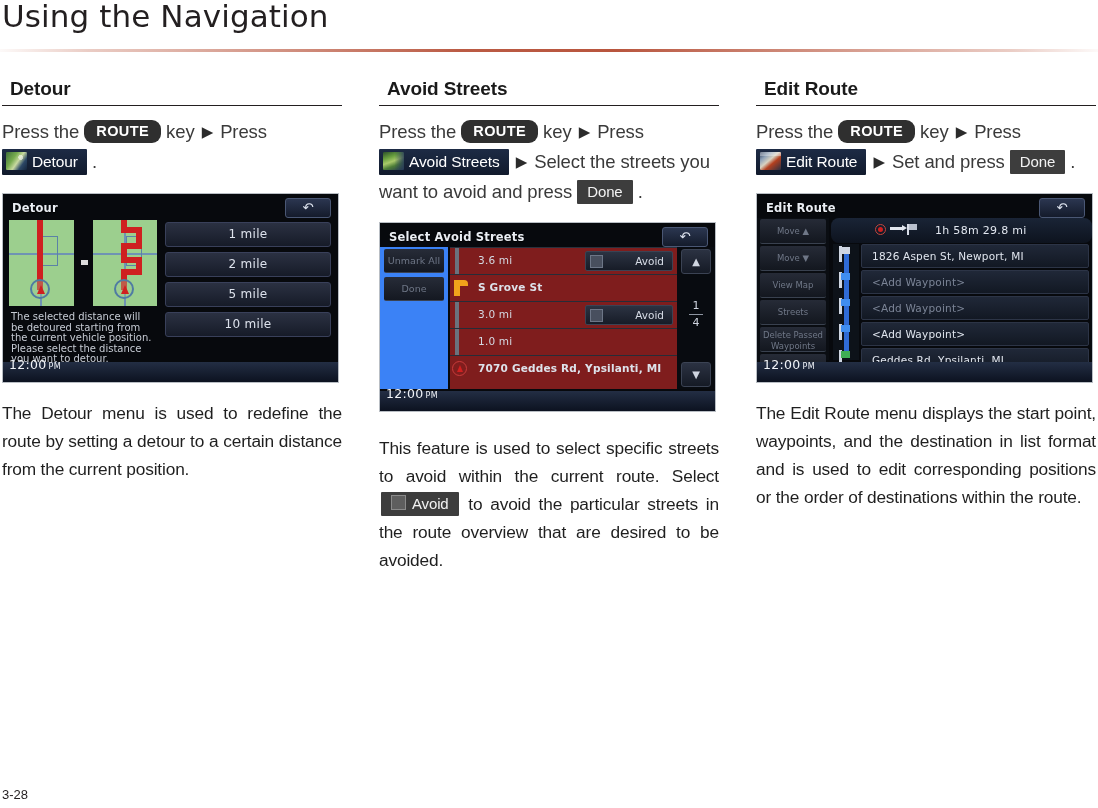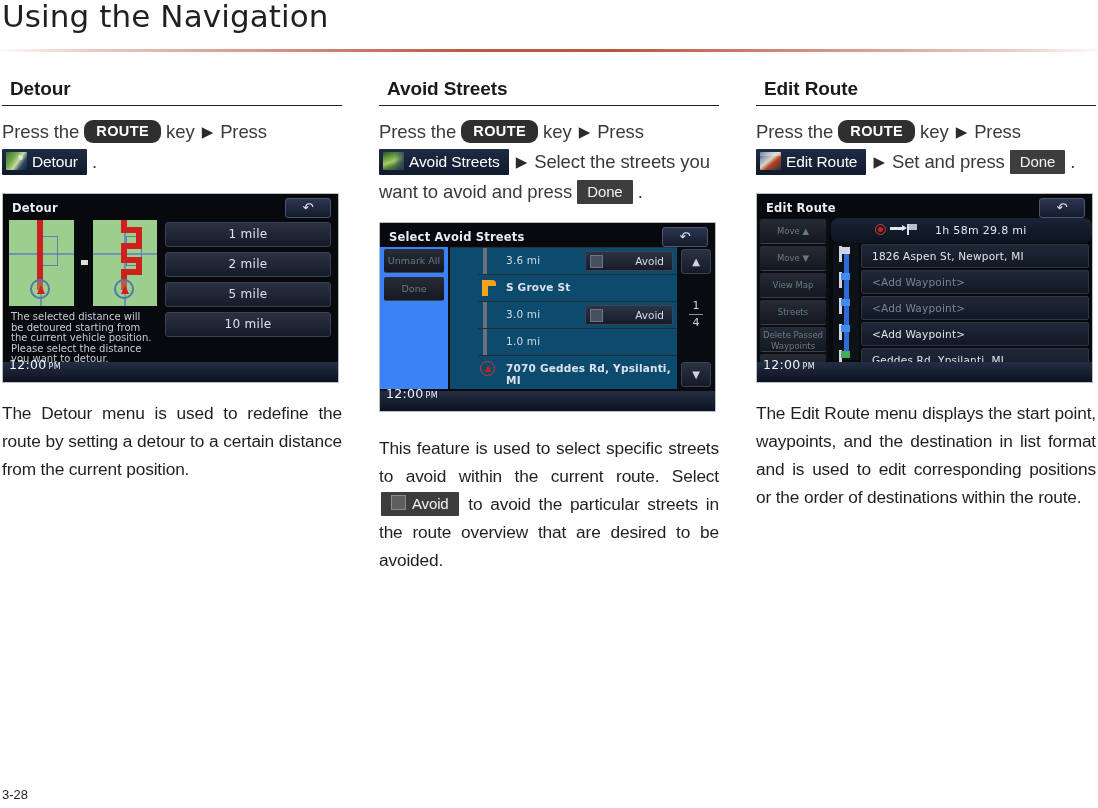--- a/index.html
+++ b/index.html
@@ -299,23 +299,22 @@
     border-bottom: 1px solid #3a4252;
     border-radius: 2px;
     font-size: 9.5px;
     color: #6e7686;
     text-align: center;
     line-height: 23px;
   }
   .avoid-list {
     position: absolute; left: 70px; top: 24px;
     right: 38px; bottom: 22px;
-    background: #0c4a6e;
+    background: #7f1d1d;
     border-top: 1px solid #2a313d;
-    padding-left: 28px;
   }
   .av-row {
     position: relative;
     height: 27px;
     border-bottom: 1px solid #262d38;
   }
   .av-rail {
     position: absolute; left: 5px; top: 0;
     width: 4px; height: 100%;
     background: #6b727d;

